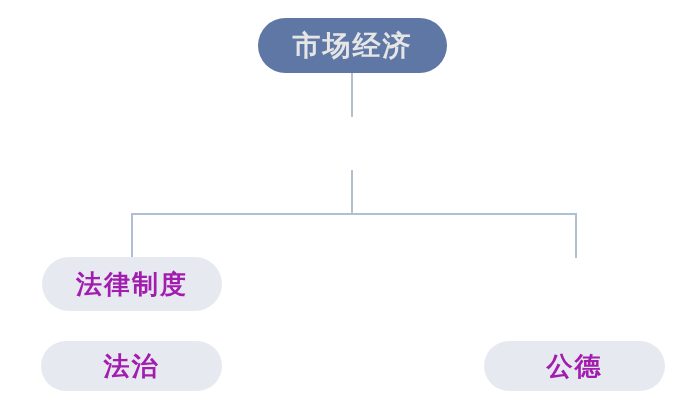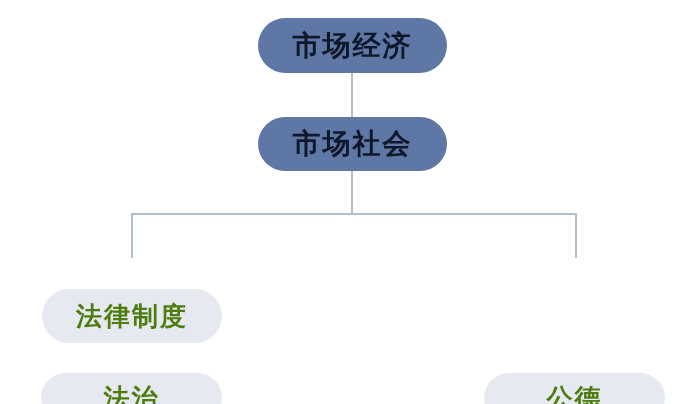--- a/index.html
+++ b/index.html
@@ -20,30 +20,29 @@
     display: flex;
     align-items: center;
     justify-content: center;
     font-weight: bold;
     letter-spacing: 2px;
     box-sizing: border-box;
     white-space: nowrap;
   }
   .node.primary {
     background: #5e77a5;
-    color: #0f172a;
+    color: #e5e5e5;
     border-radius: 28px;
     font-size: 28px;
   }
   .node.secondary {
     background: #e7e9f0;
-    color: #4d7c0f;
+    color: #a21caf;
     border-radius: 27px;
     font-size: 26px;
-    margin-top: 32px;
   }
   
   .n-market-economy  { left: 258px; top: 18px;  width: 189px; height: 55px; }
   .n-market-society  { left: 258px; top: 117px; width: 189px; height: 54px; }
   .n-legal-system    { left: 42px;  top: 257px; width: 180px; height: 54px; }
   .n-moral-foundation{ left: 484px; top: 257px; width: 182px; height: 54px; }
   .n-rule-of-law     { left: 41px;  top: 341px; width: 181px; height: 50px; }
   .n-public-morality { left: 484px; top: 341px; width: 181px; height: 50px; }
   
   .connector {
@@ -62,21 +61,20 @@
 <div class="canvas">
 
   <div class="connector c-v-econ-soc"></div>
   <div class="connector c-v-soc-down"></div>
   <div class="connector c-h-branch"></div>
   <div class="connector c-v-left-drop"></div>
   <div class="connector c-v-right-drop"></div>
 
   <div class="node primary n-market-economy">市场经济</div>
 
-  <div class="node primary n-market-society">市场社会</div>
 
   <div class="node secondary n-legal-system">法律制度</div>
 
 
   <div class="node secondary n-rule-of-law">法治</div>
 
   <div class="node secondary n-public-morality">公德</div>
 
 </div>
 

